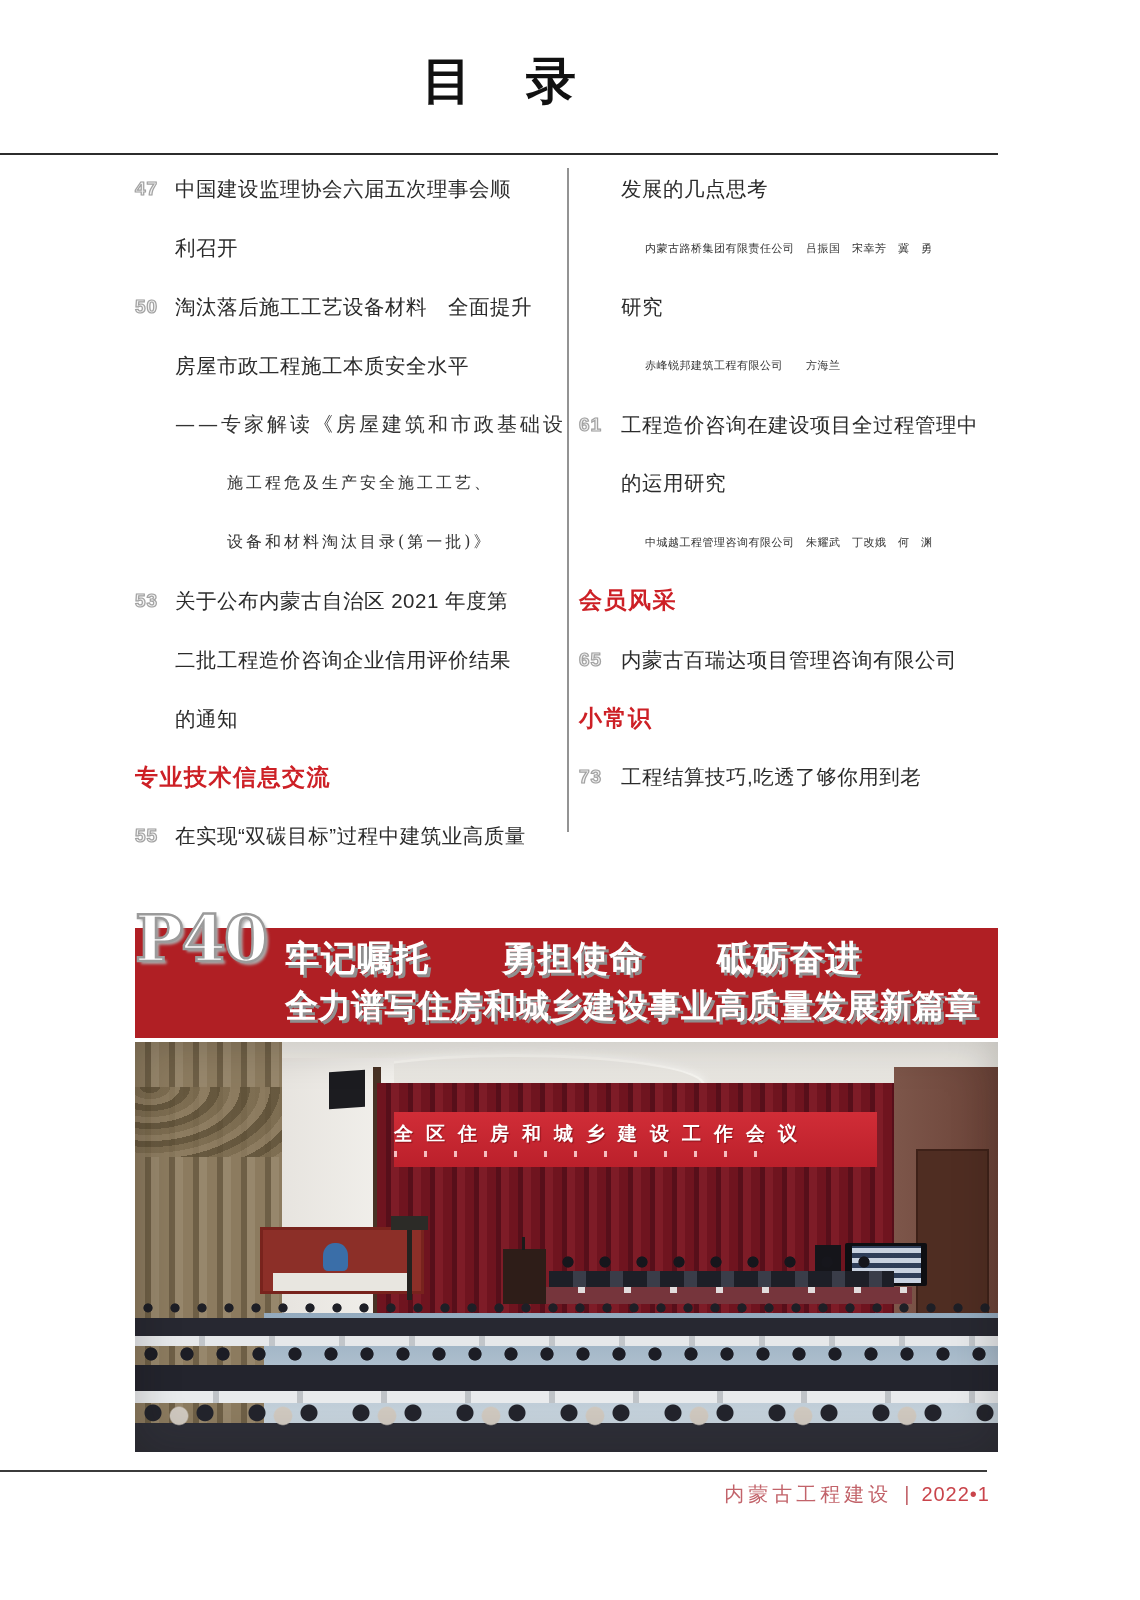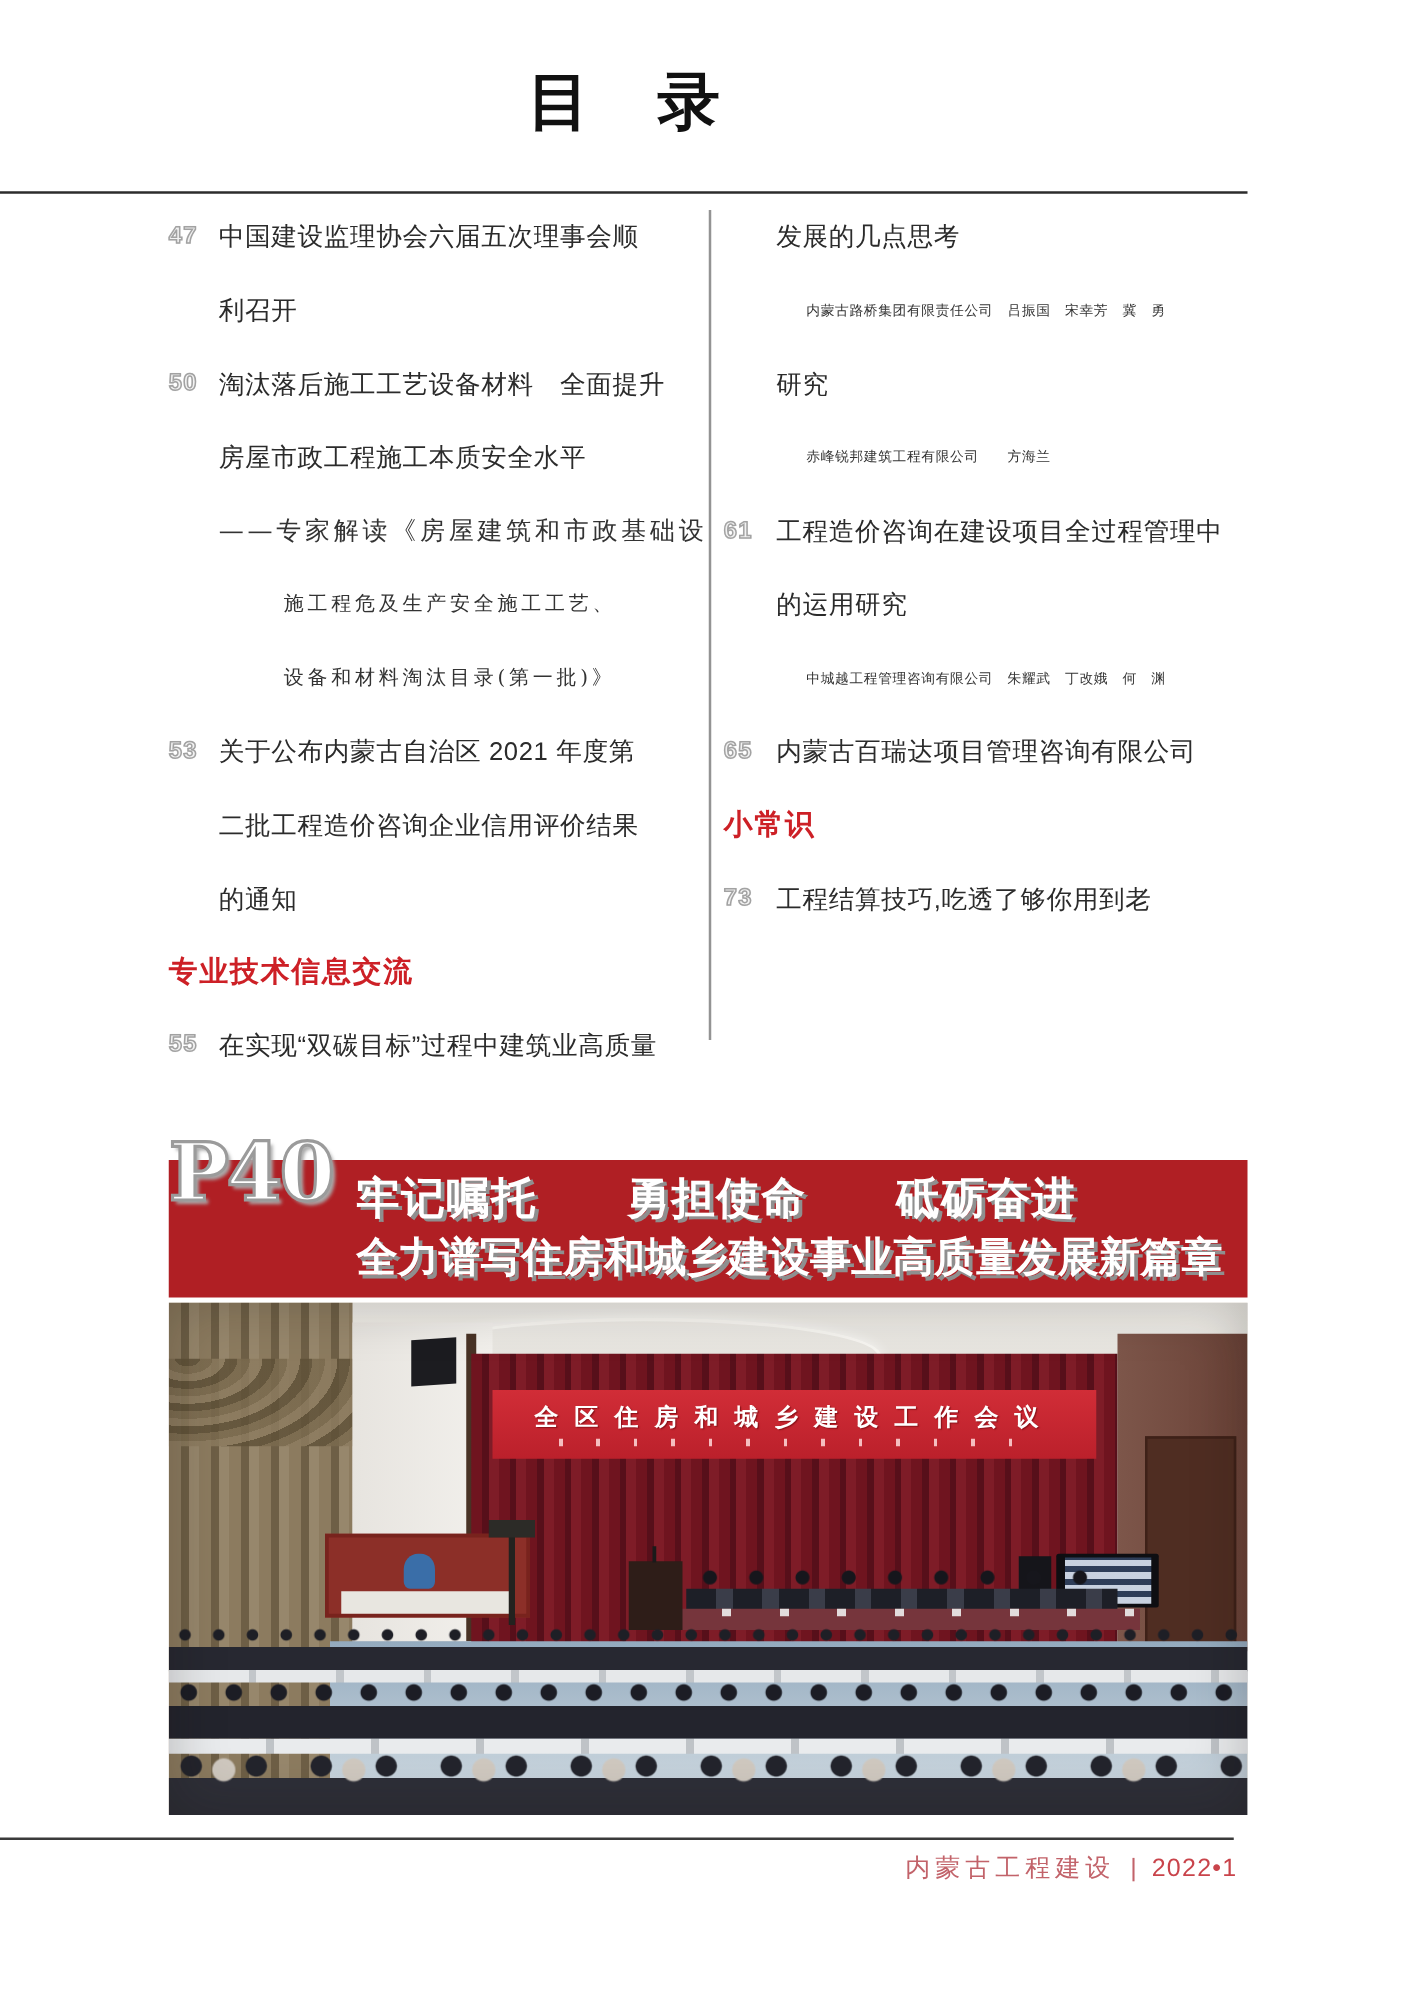--- a/index.html
+++ b/index.html
@@ -59,21 +59,21 @@
     background:repeating-linear-gradient(90deg,#8c7b5f 0 10px,#6e5f46 10px 16px,#97876c 16px 24px);}
   .ph-left-valance{left:0;top:11%;width:17%;height:17%;
     background:repeating-radial-gradient(ellipse 30px 18px at 15px 0,#5f5138 0 10px,#7a6a4e 10px 20px,#8c7b5f 20px 30px);opacity:.85;}
   .ph-wall-left{left:17%;top:4%;width:13%;height:62%;background:linear-gradient(90deg,#e7e4df,#f2f0ec);}
   .ph-corner{left:27.6%;top:6%;width:.9%;height:60%;background:#483225;}
   .ph-speaker-left{left:22.5%;top:7%;width:4.2%;height:9%;background:#1c1c20;transform:skewY(-4deg);}
   .ph-curtain{left:28%;top:10%;width:60%;height:57%;
     background:repeating-linear-gradient(90deg,#6f141f 0 9px,#570f1a 9px 14px,#7e1c27 14px 22px);}
   .ph-banner{left:30%;top:17%;width:56%;height:13.5%;
     background:linear-gradient(#d12d37,#bb202b);display:flex;flex-direction:column;
-    align-items:center;justify-content:center;}
+    align-items:flex-start;justify-content:center;}
   .ph-banner .bn-text{position:static;color:#fff;font-weight:700;font-size:19px;letter-spacing:13px;
     white-space:nowrap;text-shadow:1px 1px 1px #8a1118;}
   .ph-banner .mongolian{position:static;width:78%;height:6px;margin-top:4px;opacity:.85;
     background:repeating-linear-gradient(90deg,#ffd9d9 0 3px,rgba(0,0,0,0) 3px 30px);}
   .ph-wall-right{left:88%;top:6%;width:12%;height:62%;background:linear-gradient(90deg,#7d564a,#6a4237);}
   .ph-door{left:90.5%;top:26%;width:8.5%;height:42%;background:#4f2d22;border:2px solid #3e2118;}
   .ph-speaker-right{left:78.8%;top:49.5%;width:3%;height:9.5%;background:#15151a;}
   .ph-tv{left:82.3%;top:49%;width:9.5%;height:10.5%;background:#0e0e12;border-radius:2px;}
   .ph-tv::after{content:'';position:absolute;inset:8%;
     background-image:repeating-linear-gradient(0deg,rgba(210,220,235,.95) 0 5px,rgba(48,64,92,.95) 5px 10px),
@@ -192,20 +192,23 @@
         <span class="num">61</span>
         <span class="txt">工程造价咨询在建设项目全过程管理中</span>
       </div>
       <div class="row">
         <span class="txt cont">的运用研究</span>
       </div>
       <div class="row">
         <span class="txt author">中城越工程管理咨询有限公司　朱耀武　丁改娥　何　渊</span>
       </div>
       <div class="row">
+        <span class="heading">会员风采</span>
+      </div>
+      <div class="row">
         <span class="num">65</span>
         <span class="txt">内蒙古百瑞达项目管理咨询有限公司</span>
       </div>
       <div class="row">
         <span class="heading">小常识</span>
       </div>
       <div class="row">
         <span class="num">73</span>
         <span class="txt">工程结算技巧,吃透了够你用到老</span>
       </div>

